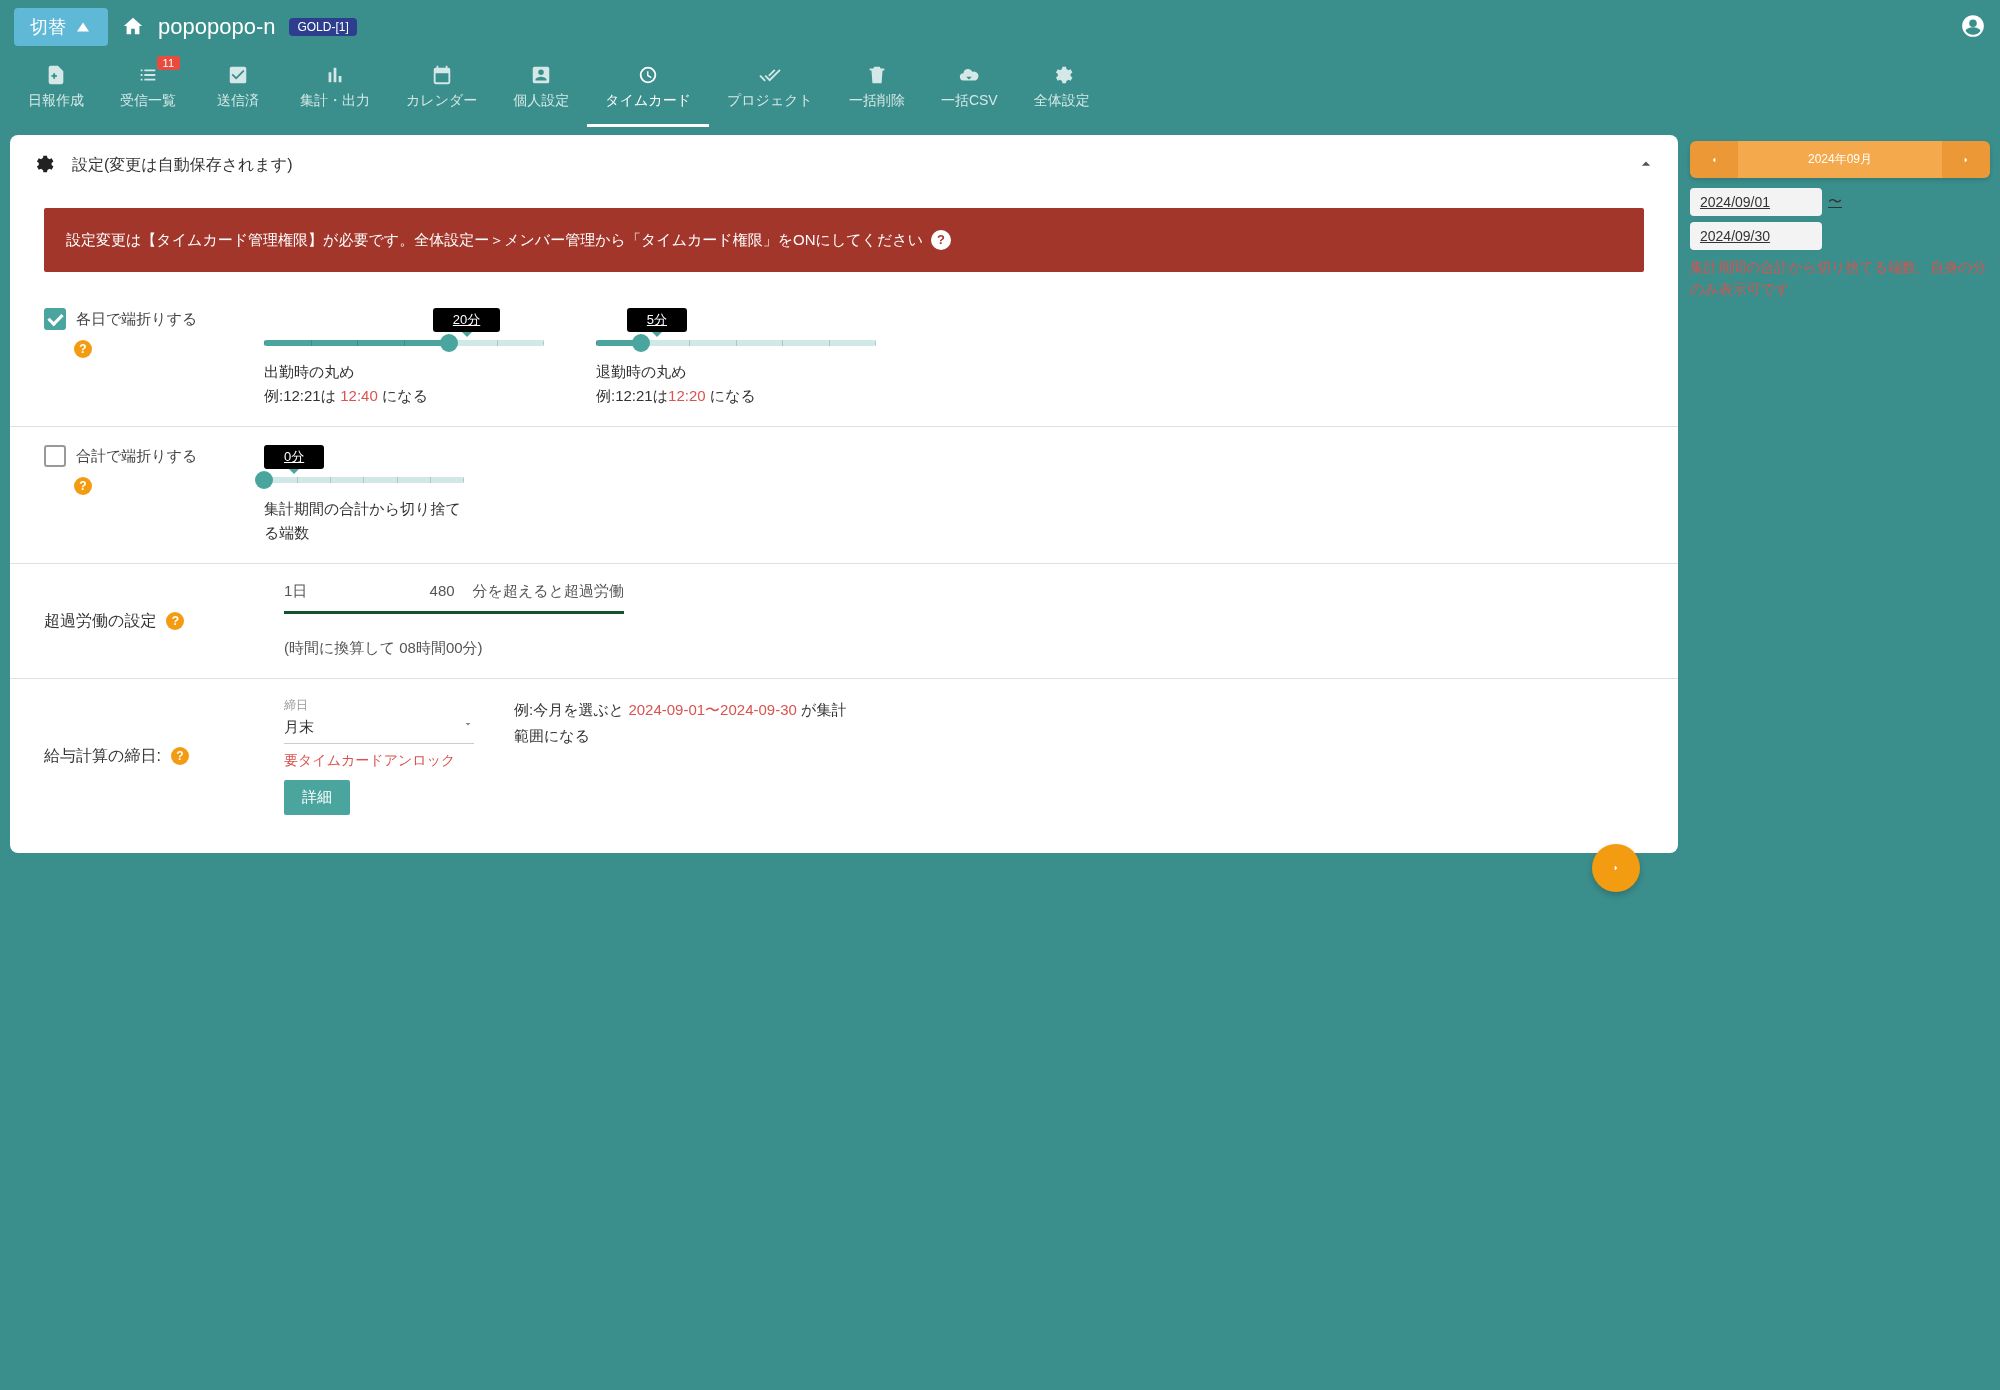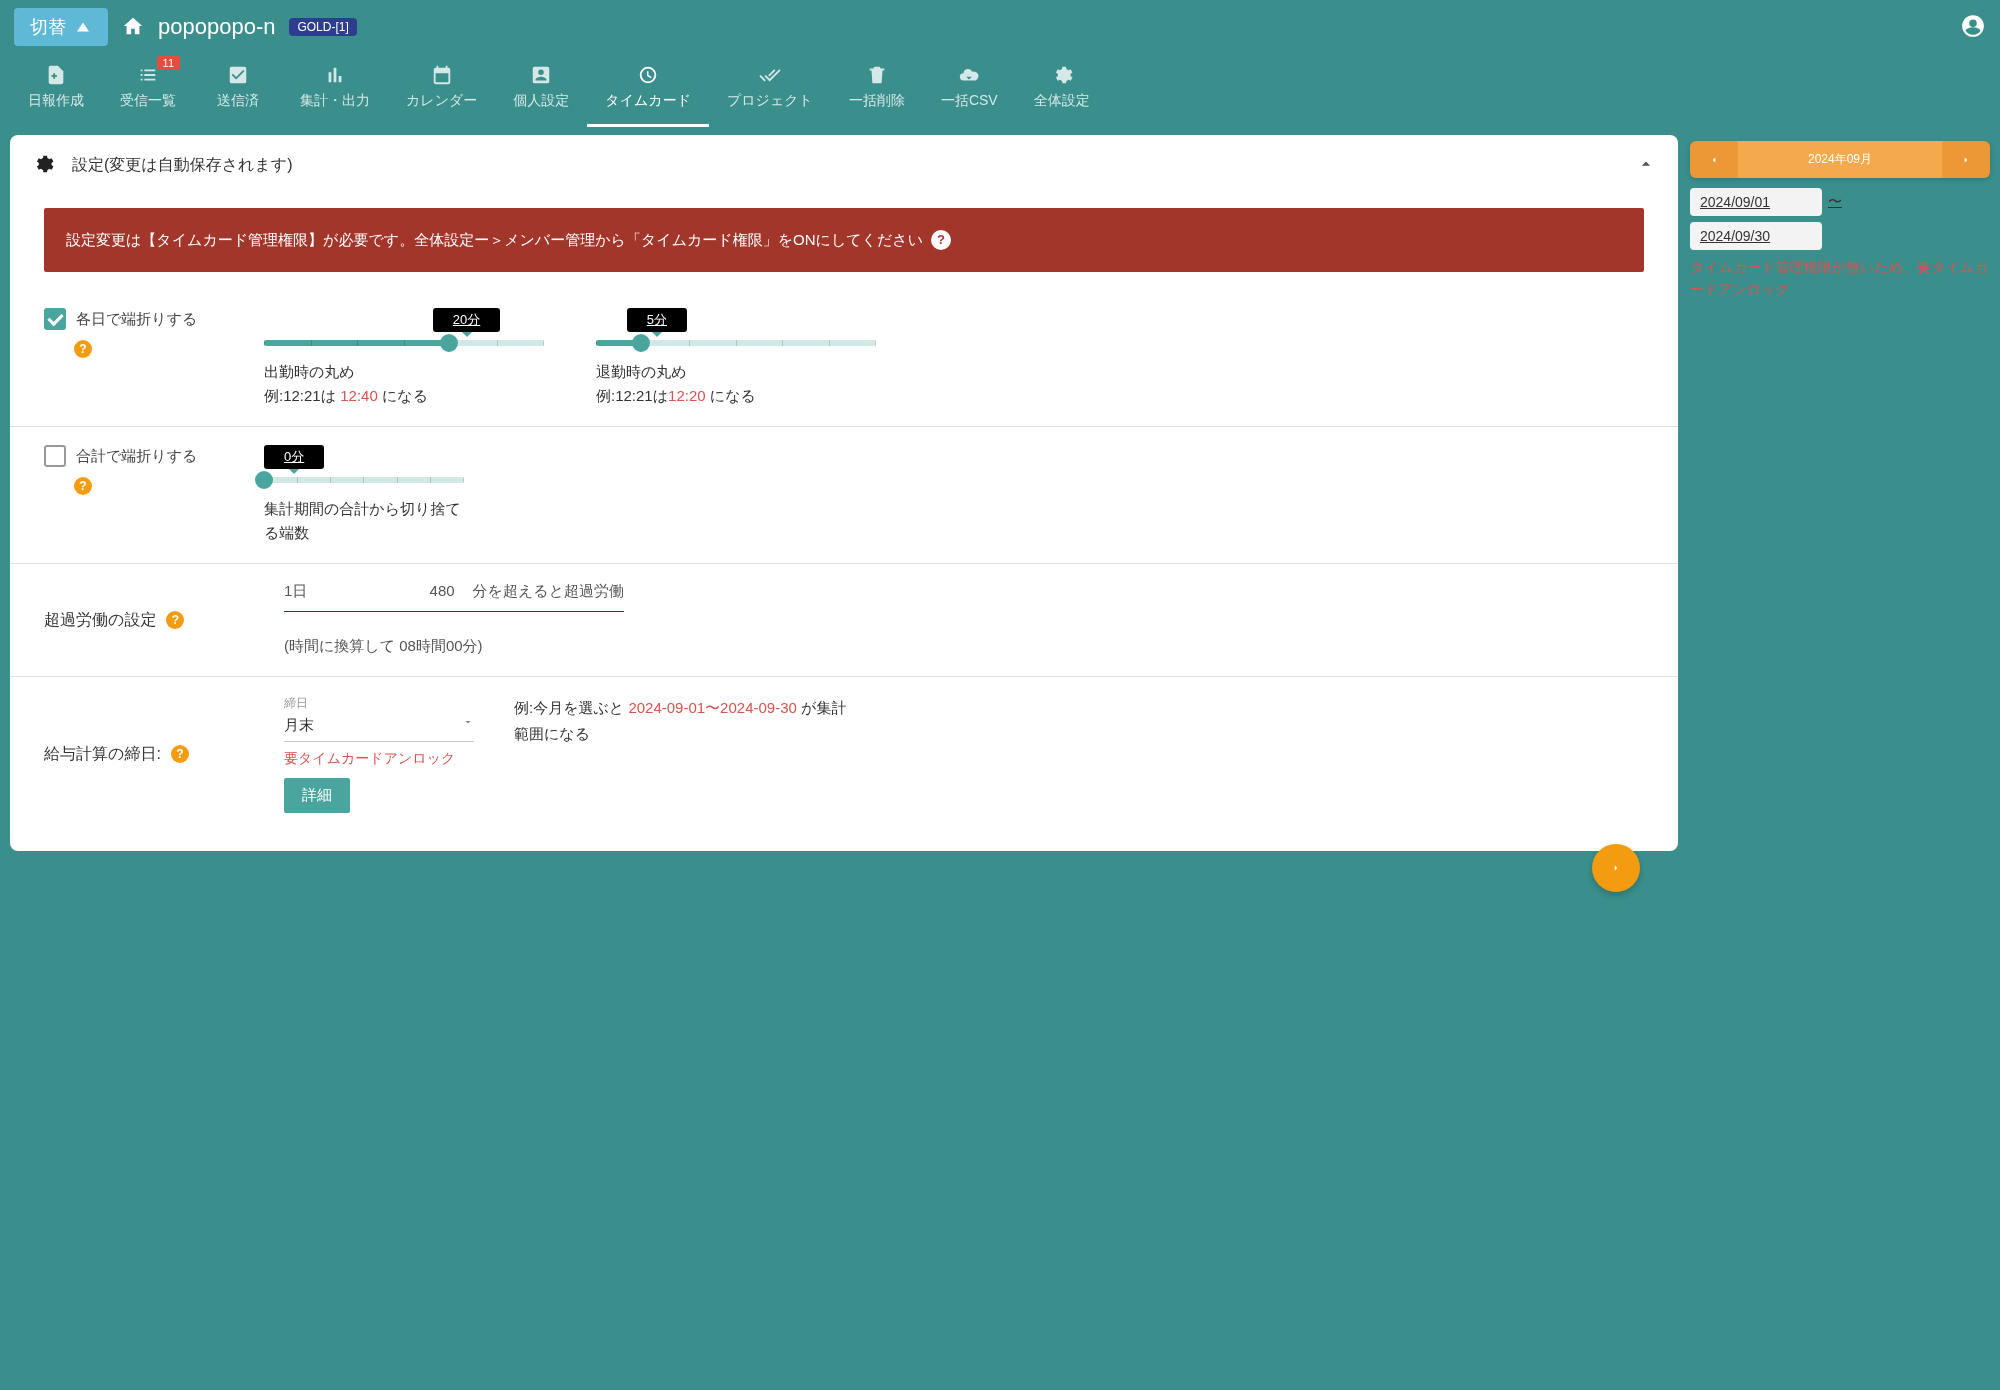--- a/index.html
+++ b/index.html
@@ -246,21 +246,21 @@
   gap: 10px;
   font-size: 16px;
   color: #333;
 }
 
 .overtime-right { flex: 1; }
 .overtime-line {
   display: flex;
   align-items: baseline;
   gap: 18px;
-  border-bottom: 1px solid #14532d;
+  border-bottom: 3px solid #14532d;
   padding-bottom: 10px;
   max-width: 340px;
   font-size: 15px;
   color: #555;
 }
 .overtime-note { margin-top: 22px; font-size: 15px; color: #555; max-width: 200px; line-height:1.6; }
 
 .cutoff-right { flex: 1; display: flex; gap: 40px; align-items: flex-start; }
 .cutoff-select-block { width: 190px; }
 .cutoff-small-label { font-size: 12px; color: #999; }
@@ -619,21 +619,21 @@
           </svg>
       </div>
     </div>
     <div class="date-inputs">
       <span class="date-box">2024/09/01</span>
       <span>〜</span>
     </div>
     <div class="date-inputs">
       <span class="date-box">2024/09/30</span>
     </div>
-    <div class="side-warning">タイムカード管理権限が無いため、要タイムカードアンロック</div>
+    <div class="side-warning">集計期間の合計から切り捨てる端数、自身の分のみ表示可です</div>
   </div>
 </div>
 
 <div class="fab">
   <svg viewBox="0 0 24 24">
       <path d="M9 6l6 6-6 6z"></path>
     </svg>
 </div>
 
 </body></html>

